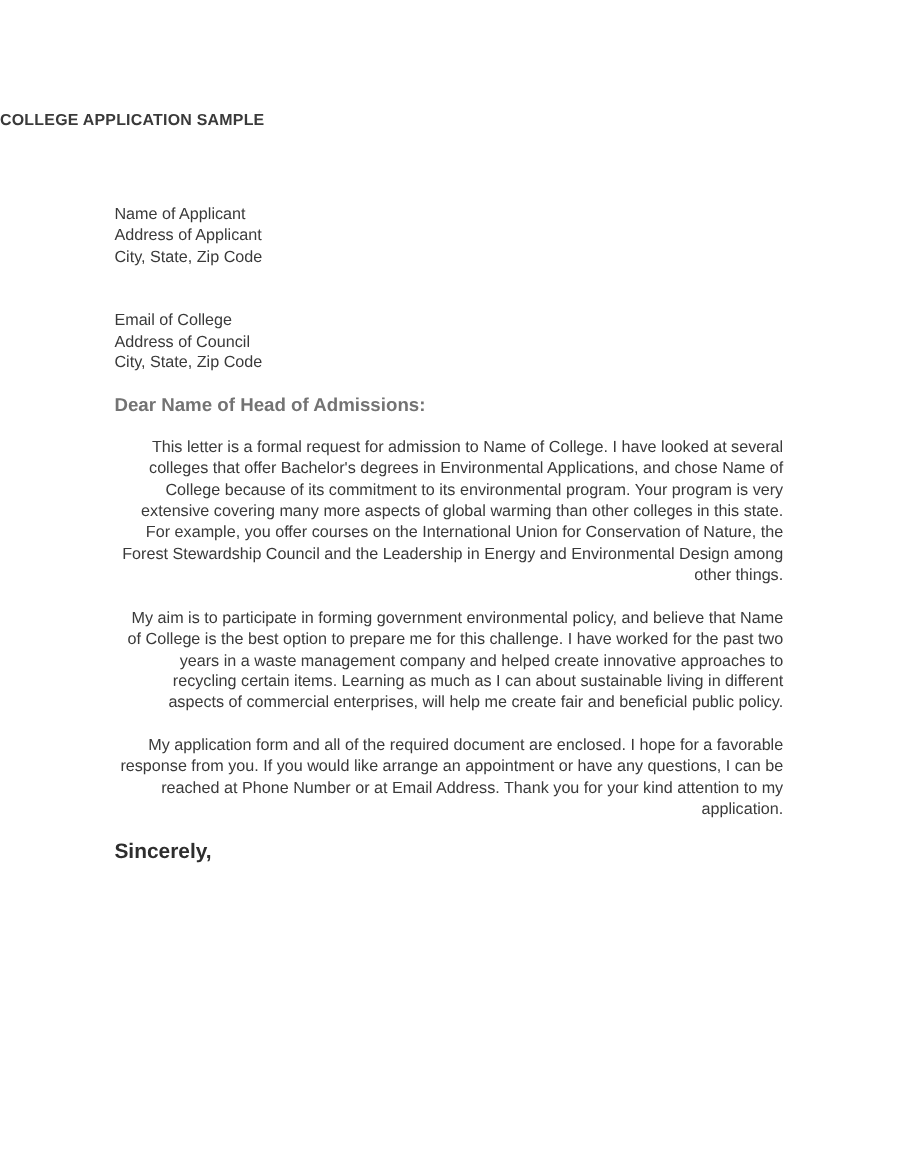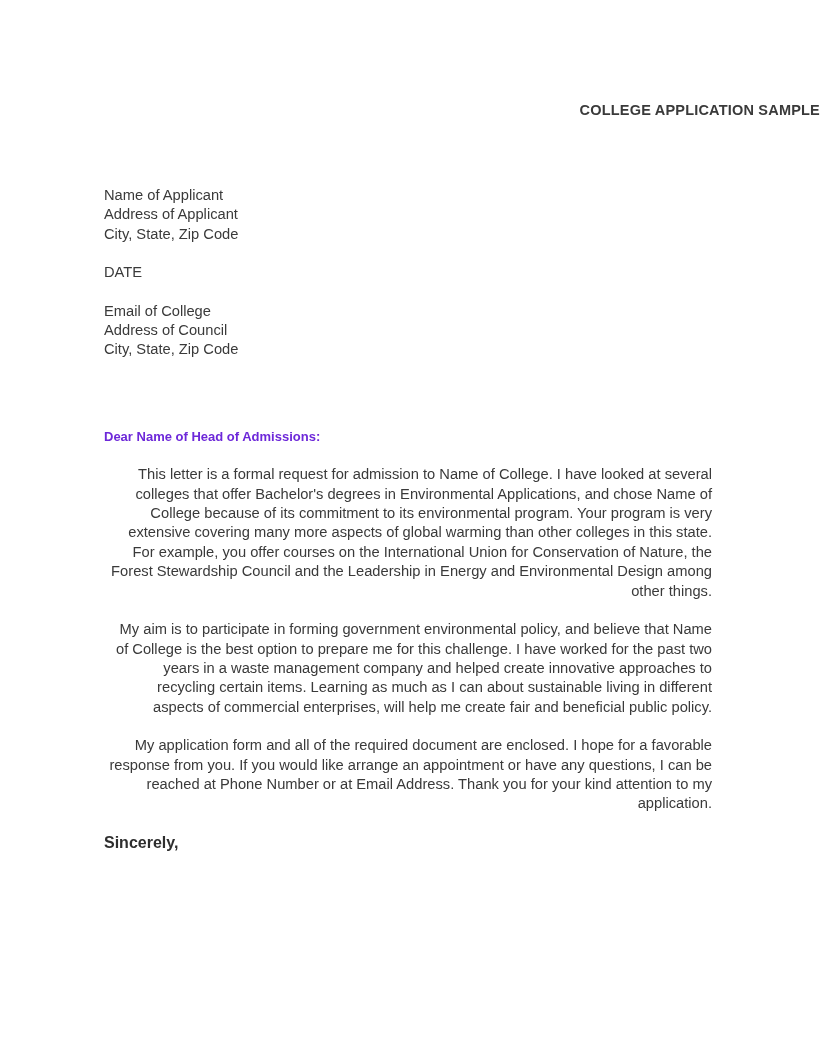--- a/index.html
+++ b/index.html
@@ -22,21 +22,21 @@
     height: 1056px;
     background: #ffffff;
     box-sizing: border-box;
   }
 
   .doc-title {
     position: absolute;
     left: 0;
     right: 0;
     top: 102px;
-    text-align: right;
+    text-align: left;
     font-size: 14.5px;
     font-weight: bold;
     letter-spacing: 0.2px;
     color: #3a3a3a;
   }
 
   .letter-body {
     position: absolute;
     left: 104px;
     top: 186px;
@@ -54,36 +54,35 @@
   }
 
   .gap-sender    { height: 19px; }
   .gap-date      { height: 19px; }
   .gap-recipient { height: 19px; }
   .gap-salutation{ height: 19px; }
   .gap-para      { height: 19px; }
   .gap-closing   { height: 19px; }
 
   .salutation {
-    font-size: 13px;
+    font-size: 17px;
     line-height: 19.4px;
     font-weight: bold;
-    color: #6d28d9;
-    margin-top: 48px;
+    color: #737373;
   }
 
   .para {
     font-size: 14.7px;
     line-height: 19.4px;
     color: #3a3a3a;
     text-align: right;
   }
 
   .closing {
-    font-size: 16px;
+    font-size: 19px;
     line-height: 19.4px;
     font-weight: bold;
     color: #2e2e2e;
   }
 </style>
 </head>
 <body>
 
 <div class="page">
 
@@ -92,23 +91,20 @@
   <div class="letter-body">
 
     <div class="block">
       <div class="block-line">Name of Applicant</div>
       <div class="block-line">Address of Applicant</div>
       <div class="block-line">City, State, Zip Code</div>
     </div>
 
     <div class="gap-sender"></div>
 
-    <div class="block">
-      <div class="block-line">DATE</div>
-    </div>
 
     <div class="gap-date"></div>
 
     <div class="block">
       <div class="block-line">Email of College</div>
       <div class="block-line">Address of Council</div>
       <div class="block-line">City, State, Zip Code</div>
     </div>
 
     <div class="gap-recipient"></div>

